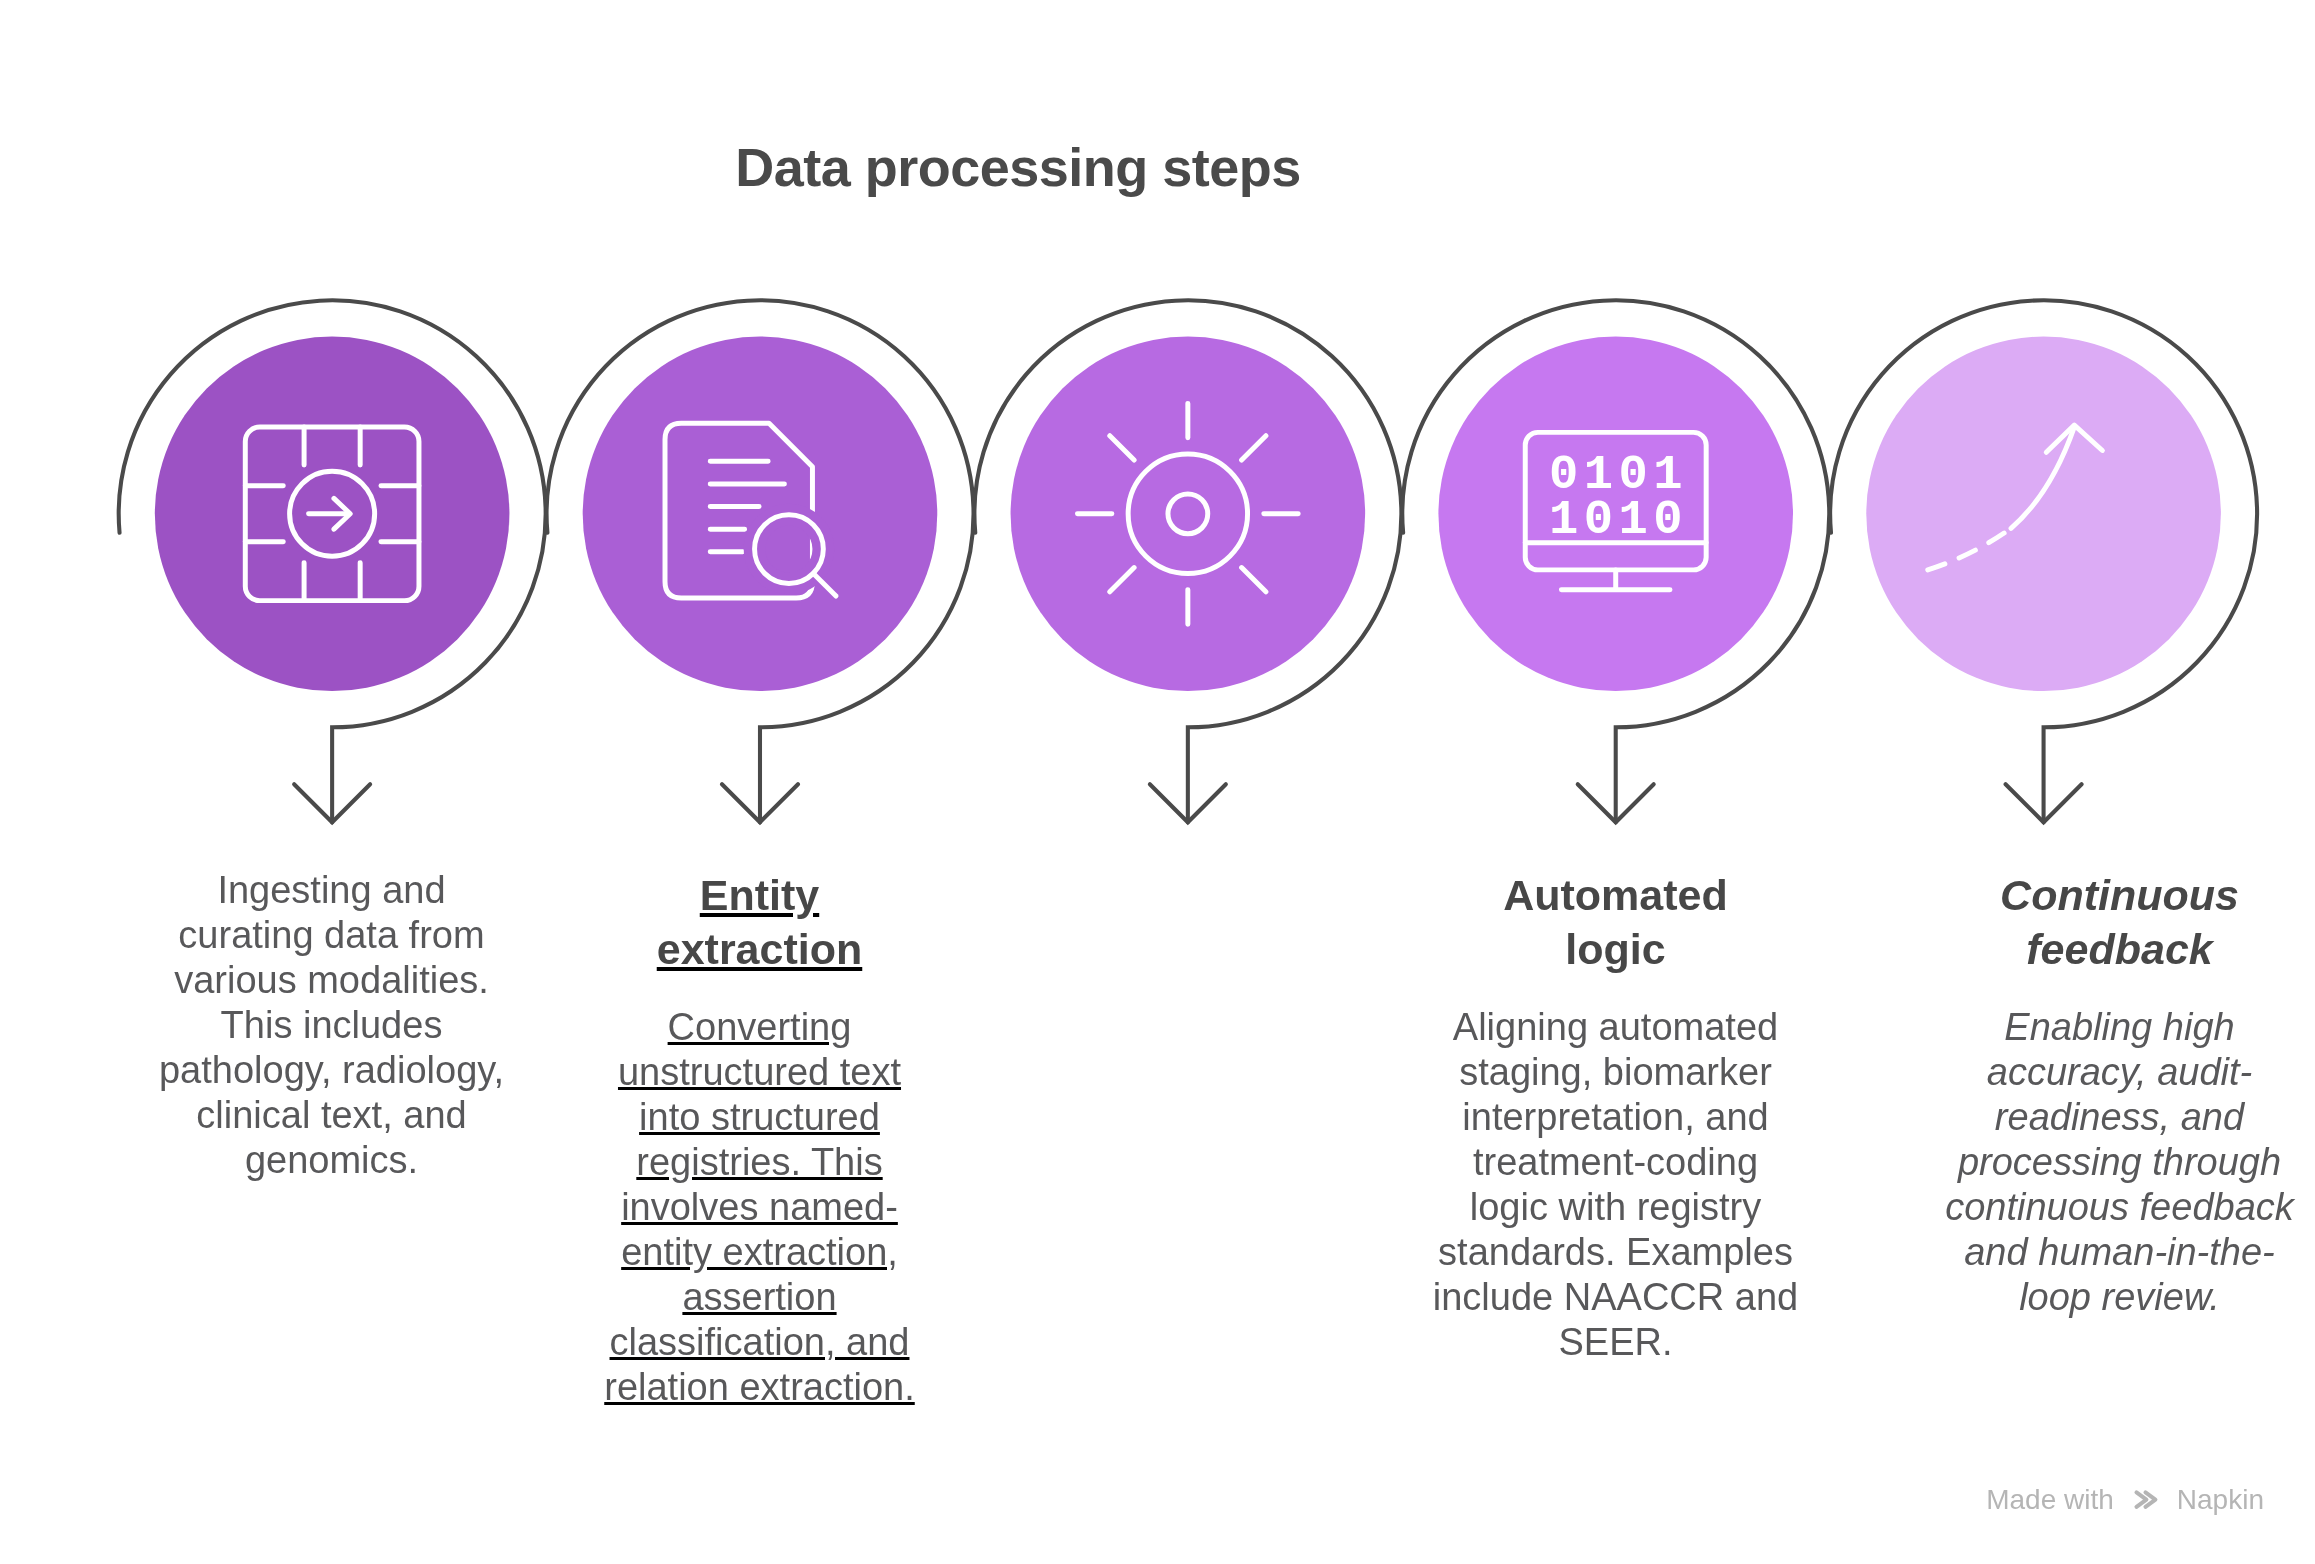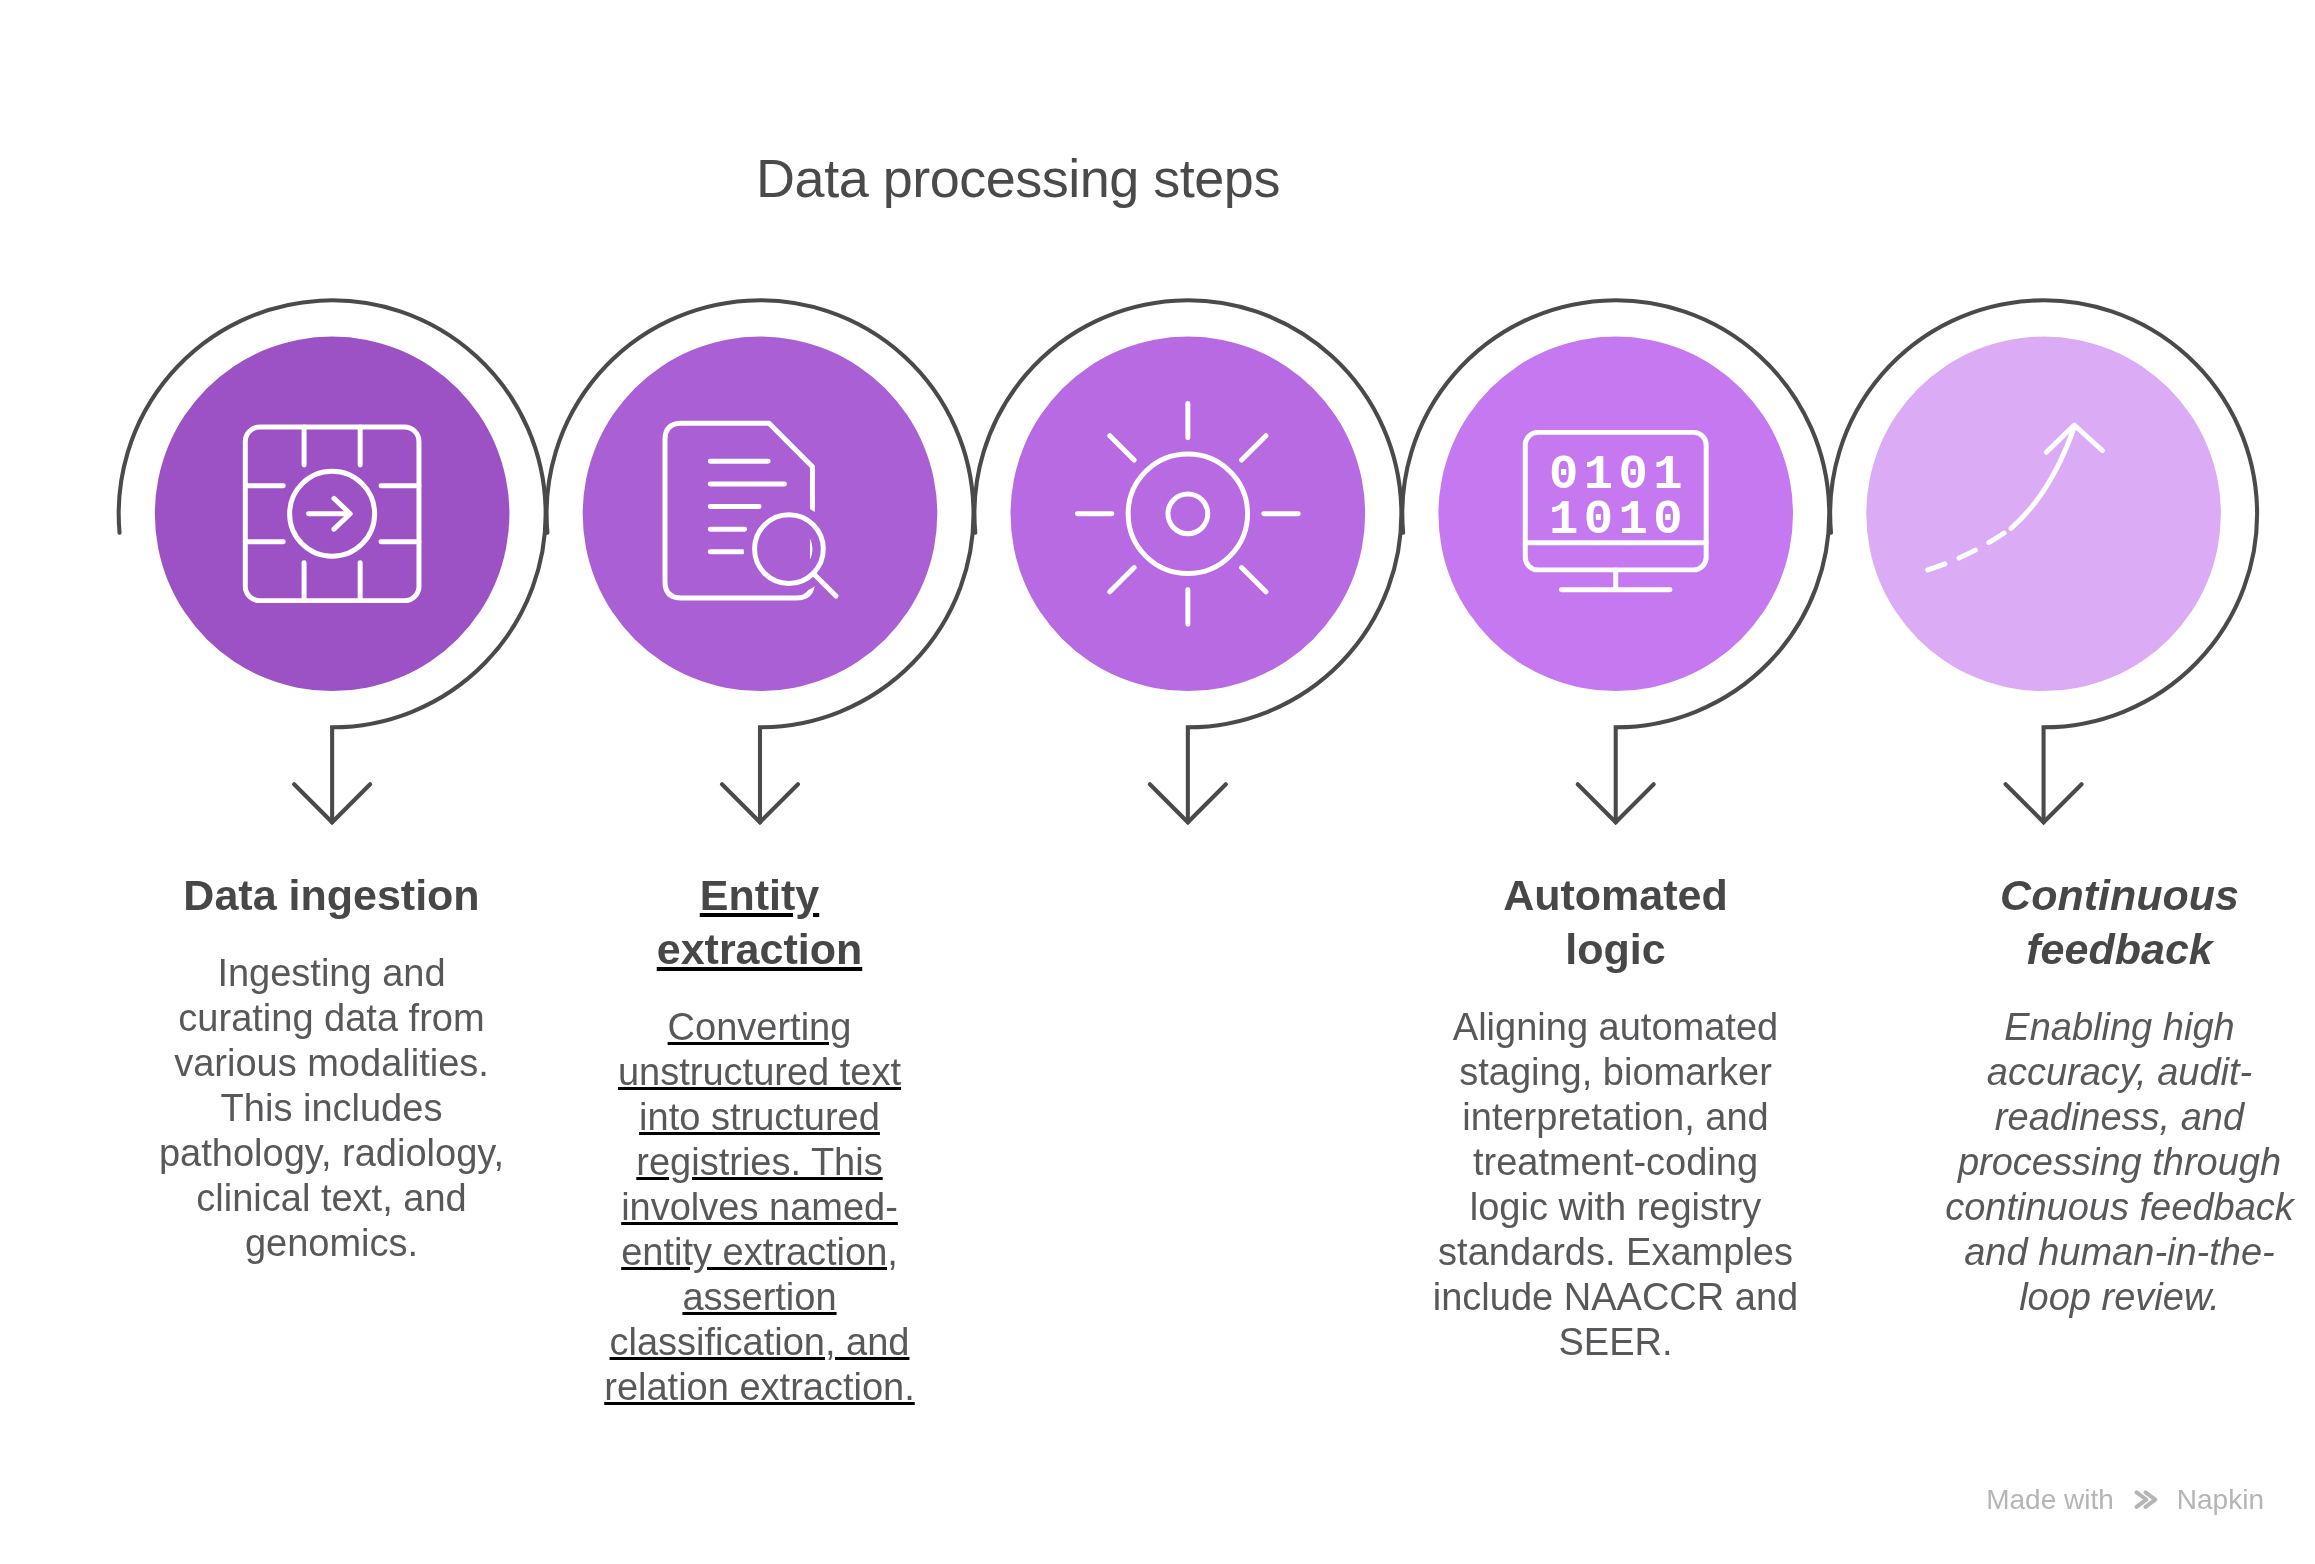--- a/index.html
+++ b/index.html
@@ -1,23 +1,22 @@
 <!DOCTYPE html>
 <html style="font-size:14.5px"><head>
 <meta charset="utf-8">
 <style>
   html,body{margin:0;padding:0;background:#ffffff;}
   body{width:2316px;height:1564px;position:relative;font-family:"Liberation Sans",sans-serif;}
   .canvas{position:absolute;inset:0;width:2316px;height:1564px;}
 
   .page-title{
     position:absolute;left:0;top:136px;width:2036px;
-    text-align:center;font-size:54px;font-weight:normal;color:#4a4a4a;
+    text-align:center;font-size:54px;font-weight:bold;color:#4a4a4a;
     letter-spacing:-0.5px;
-    margin-top:11px;
   }
 
   .diagram-svg{position:absolute;left:0;top:0;}
   .ring{fill:none;stroke:#4a4a4a;stroke-width:4.5;stroke-linecap:round;stroke-linejoin:miter;}
   .icon{fill:none;stroke:#ffffff;stroke-width:5.5;stroke-linecap:round;stroke-linejoin:round;}
   .halo{fill:none;stroke-width:24;}
   .bin{fill:#ffffff;font-family:"Liberation Mono","DejaVu Sans Mono",monospace;
        font-size:54px;font-weight:bold;letter-spacing:6px;}
 
   .step-col{
@@ -105,21 +104,20 @@
       <circle cx="0" cy="568" r="196" fill="#dcabf5"></circle>
       <g transform="translate(0,568)">
         <path class="icon" d="M -128 62 Q -78 46 -36 16" stroke-dasharray="20 17"></path>
         <path class="icon" d="M -36 16 Q 8 -22 34 -96"></path>
         <path class="icon" d="M 3 -68 L 34 -98 L 65 -70"></path>
       </g>
     </g>
   </svg>
 
   <div class="step-col col-0">
-    <h2 class="step-heading">Data ingestion</h2>
     <p class="step-body">Ingesting and
 curating data from
 various modalities.
 This includes
 pathology, radiology,
 clinical text, and
 genomics.</p>
   </div>
   <div class="step-col col-1">
     <h2 class="step-heading">Entity

